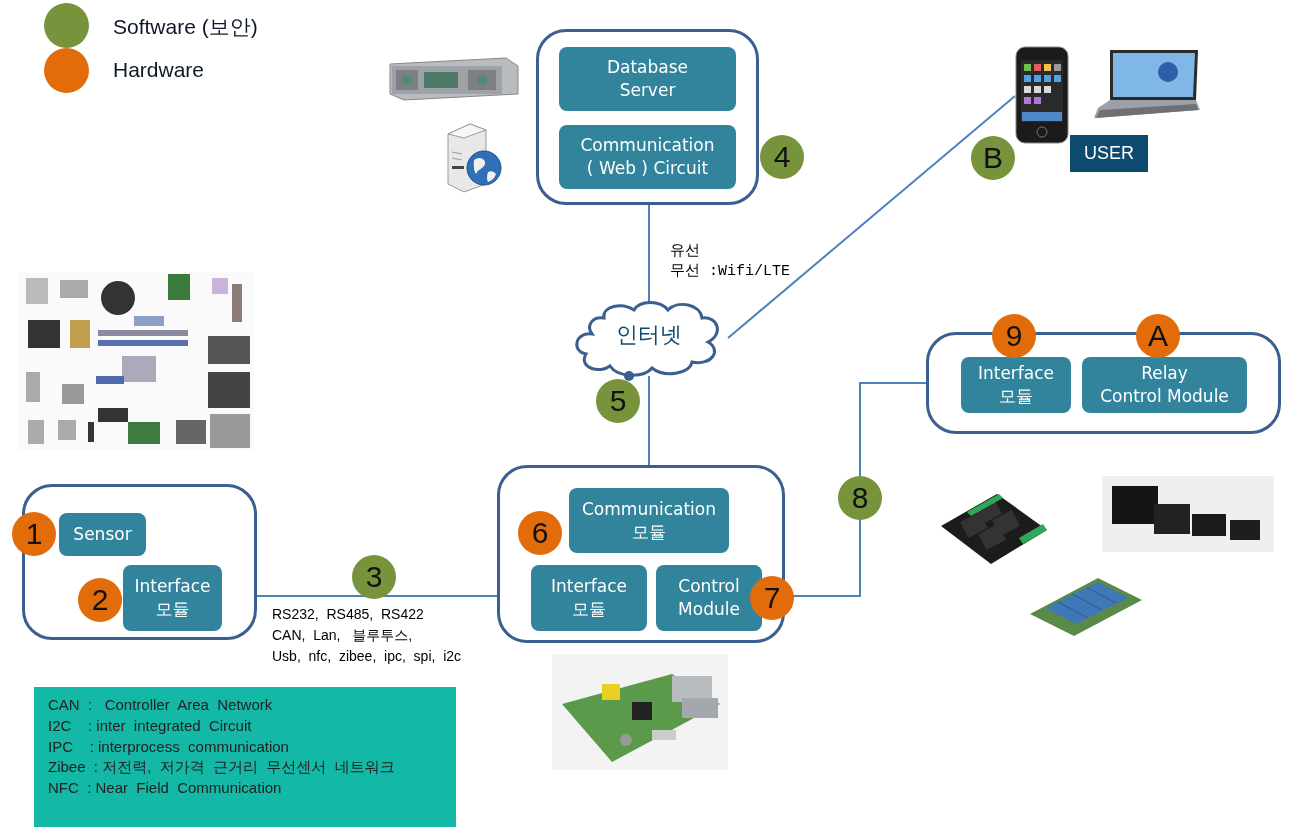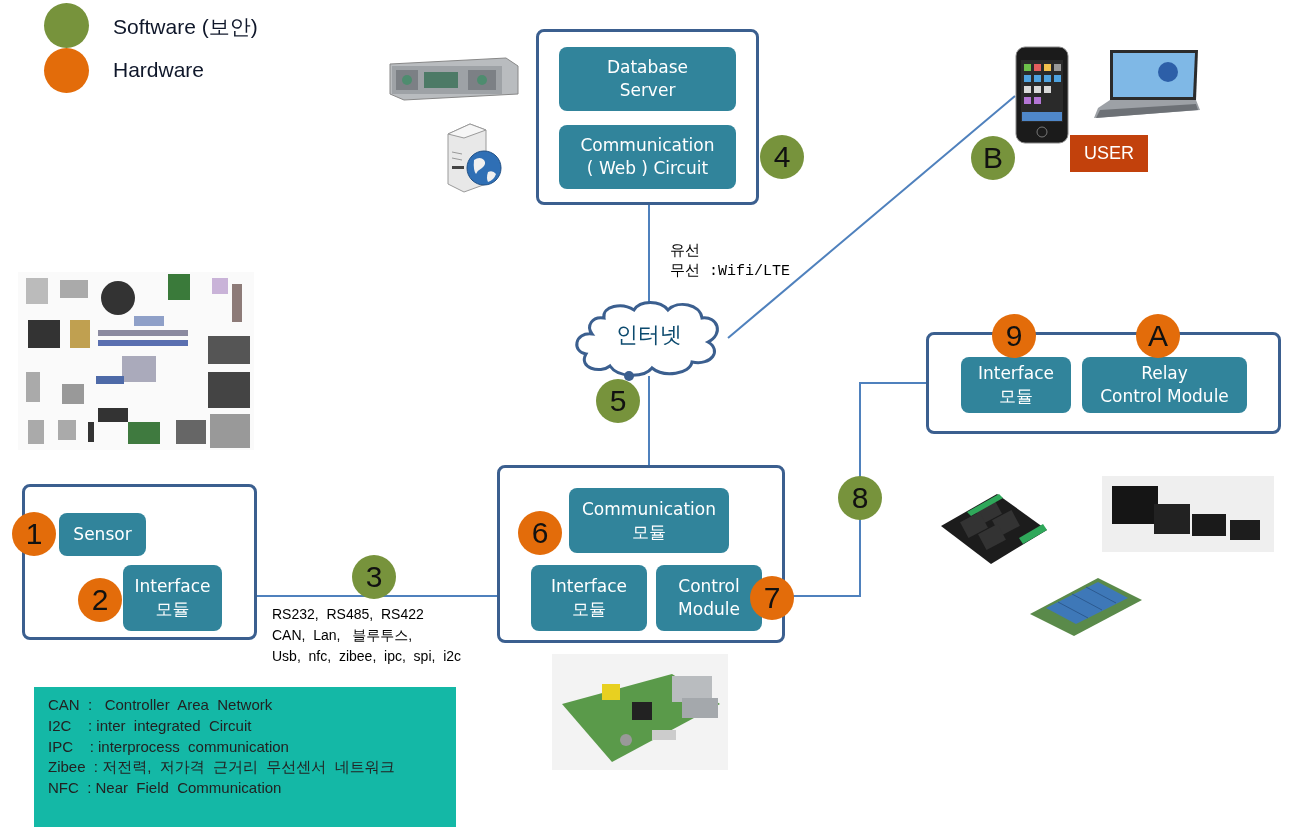--- a/index.html
+++ b/index.html
@@ -1,18 +1,18 @@
 <!DOCTYPE html>
 <html><head>
 <meta charset="utf-8">
 <style>
   html,body{margin:0;padding:0;background:#ffffff;}
   body{width:1298px;height:833px;position:relative;overflow:hidden;font-family:"DejaVu Sans","Liberation Sans",sans-serif;}
   .abs{position:absolute;}
-  .group{position:absolute;border:3px solid #3b5f8f;border-radius:8px;background:#fff;box-sizing:border-box;padding-left:19px;}
+  .group{position:absolute;border:3px solid #3b5f8f;border-radius:30px;background:#fff;box-sizing:border-box;padding-left:19px;}
   .box{position:absolute;background:#31849b;color:#fff;border-radius:8px;display:flex;flex-direction:column;align-items:center;justify-content:center;text-align:center;font-size:17px;line-height:23px;box-sizing:border-box;}
   .badge{position:absolute;width:44px;height:44px;border-radius:50%;display:flex;align-items:center;justify-content:center;font-size:30px;color:#111;font-family:"Liberation Sans",sans-serif;}
   .sw{background:#77933c;}
   .hw{background:#e36c0a;}
   .label{position:absolute;font-size:14px;color:#000;line-height:20px;white-space:pre;font-family:"Liberation Sans",sans-serif;}
   svg.lines{position:absolute;left:0;top:0;}
   .legend-text{position:absolute;font-size:21px;color:#0f172a;font-family:"Liberation Sans",sans-serif;}
   .glossary{position:absolute;left:34px;top:687px;width:422px;height:140px;background:#14b8a6;box-sizing:border-box;padding:8px 14px;}
   .glossary div{font-size:15px;line-height:20.8px;color:#222;white-space:pre;font-family:"Liberation Sans",sans-serif;}
   .img{position:absolute;}
@@ -108,21 +108,21 @@
 </div>
 <div class="img" style="left:1092px;top:48px;width:110px;height:74px;">
   <svg width="110" height="74">
     <polygon points="18,2 106,2 104,52 18,52" fill="#2b2b2b"></polygon>
     <polygon points="21,5 103,5 101,49 21,49" fill="#7fb8e6"></polygon>
     <circle cx="76" cy="24" r="10" fill="#2d5fa8"></circle>
     <polygon points="18,52 104,52 108,62 2,70 6,60" fill="#9da1a6"></polygon>
     <polygon points="8,62 104,56 106,62 4,70" fill="#6d7176"></polygon>
   </svg>
 </div>
-<div class="abs" style="left:1070px;top:135px;width:78px;height:37px;background:#c2410c;color:#fff;font-size:18px;display:flex;align-items:center;justify-content:center;font-family:'Liberation Sans',sans-serif;">USER</div>
+<div class="abs" style="left:1070px;top:135px;width:78px;height:37px;background:#0c4a6e;color:#fff;font-size:18px;display:flex;align-items:center;justify-content:center;font-family:'Liberation Sans',sans-serif;">USER</div>
 <div class="badge sw" style="left:971px;top:136px;">B</div>
 
 <div class="label" style="left:670px;top:240px;font-size:15px;">유선</div>
 <div class="label" style="left:670px;top:262px;font-size:15px;font-family:Liberation Mono, monospace;">무선 :Wifi/LTE</div>
 
 <div class="abs" style="left:566px;top:298px;width:166px;height:82px;">
   <svg width="166" height="82">
     <path d="M26,36 C8,34 6,54 20,56 C12,70 34,76 44,68 C52,80 78,80 86,70 C98,80 124,76 126,64 C146,68 156,52 142,44 C158,36 152,18 136,20 C134,6 112,2 102,12 C94,2 74,2 68,12 C56,4 36,8 38,20 C26,18 20,28 26,36 Z" fill="#fff" stroke="#3b5f8f" stroke-width="3"></path>
   </svg>
   <div class="abs" style="left:0;top:22px;width:166px;text-align:center;font-size:22px;color:#0c4a6e;">인터넷</div>

